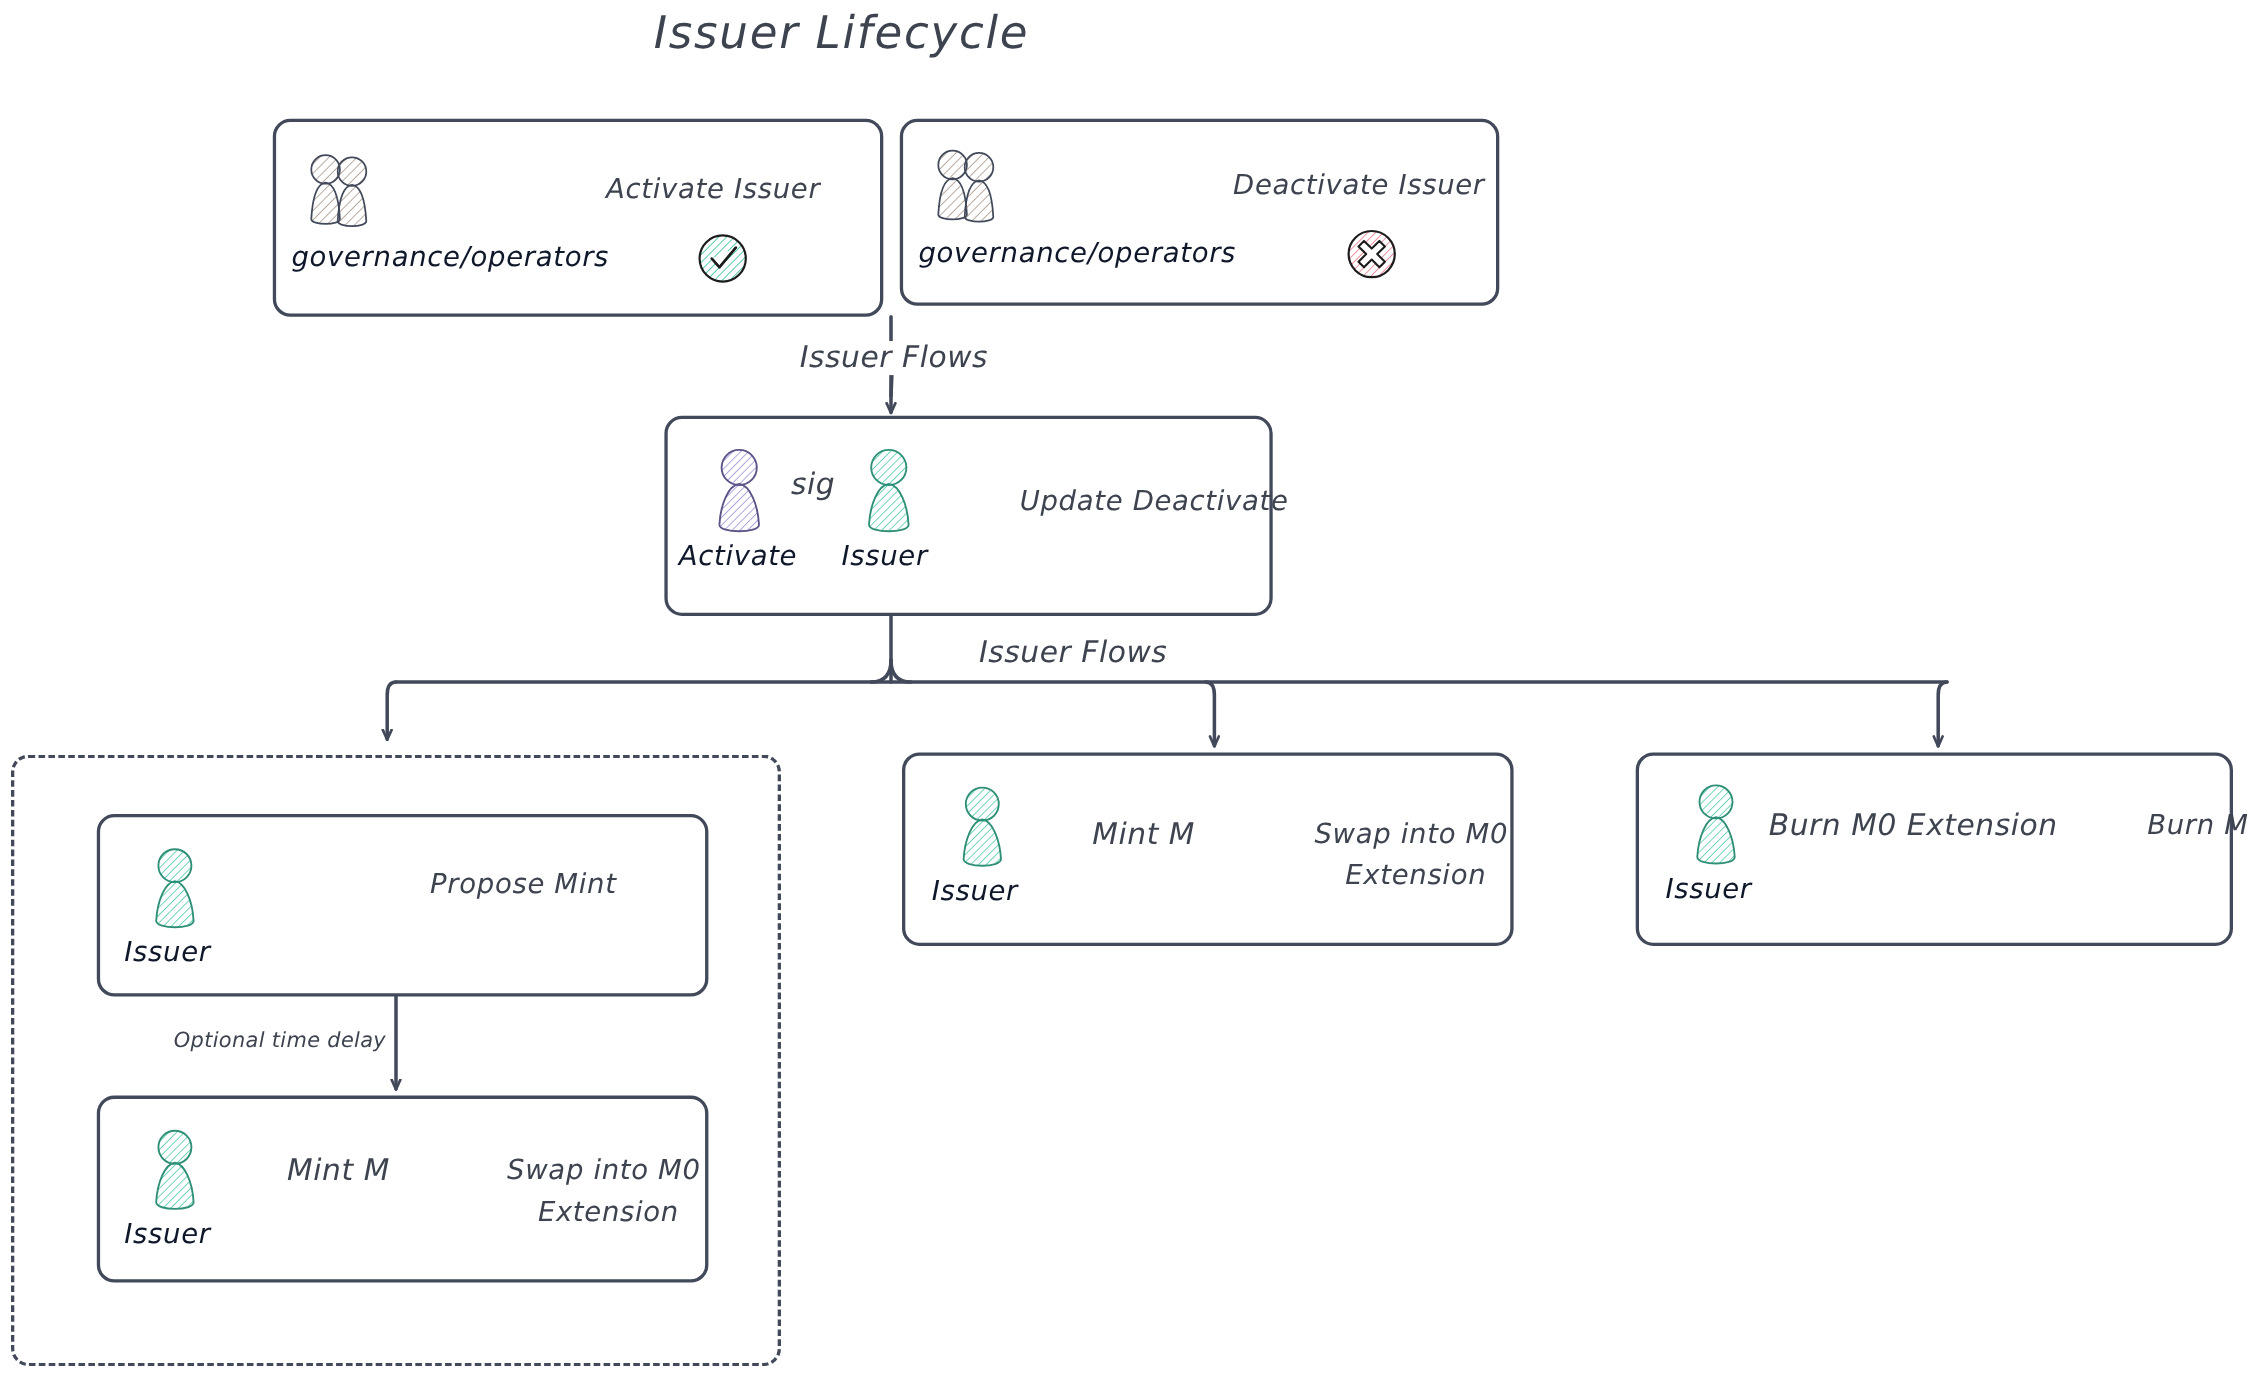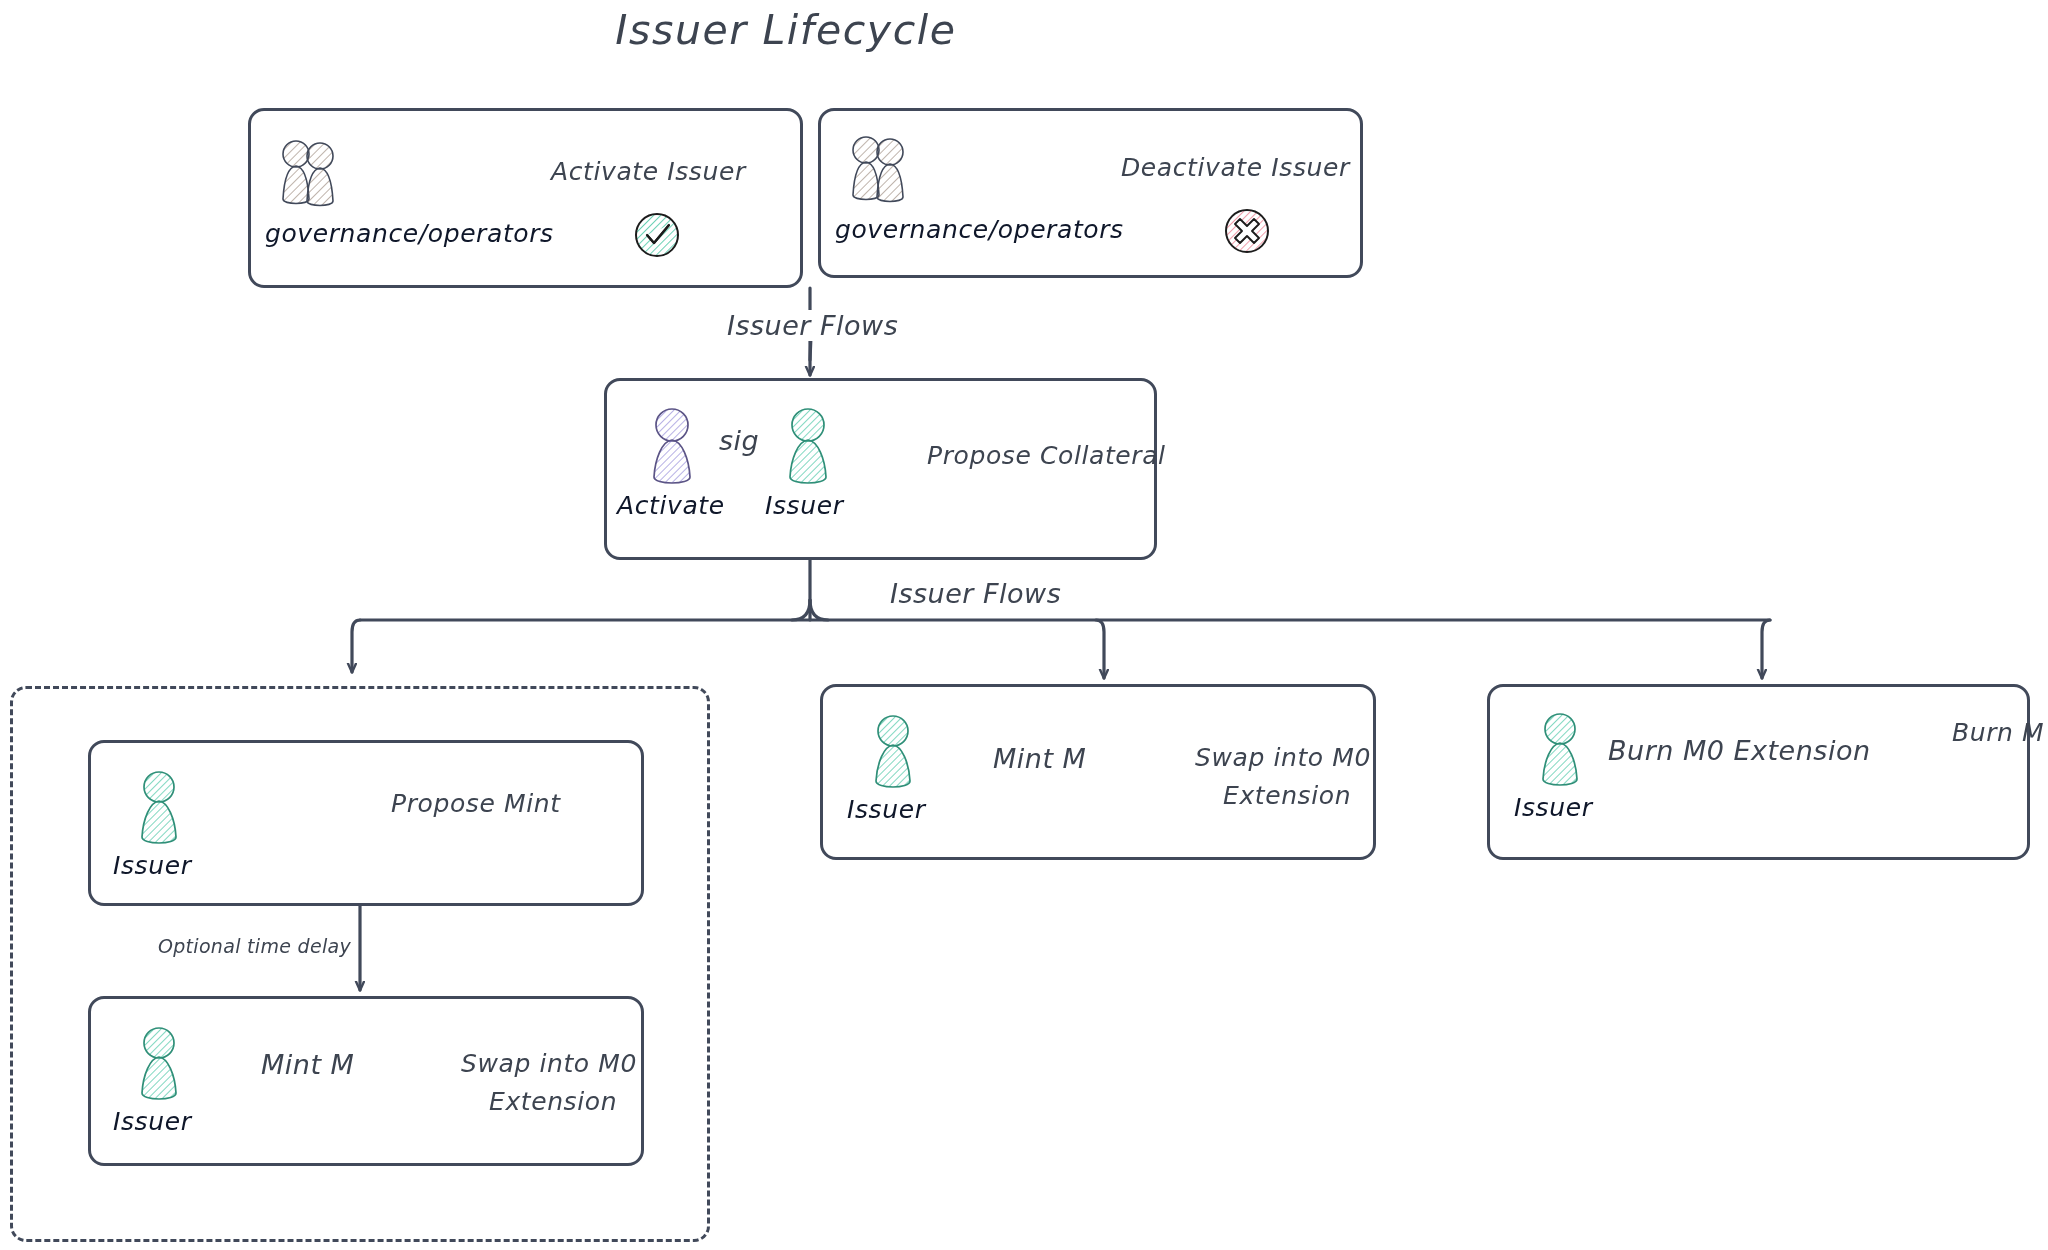--- a/index.html
+++ b/index.html
@@ -44,21 +44,20 @@
     position: absolute;
     left: 0;
     top: 6px;
     width: 1530px;
     text-align: center;
     font-size: 41px;
     font-weight: 400;
     font-style: italic;
     letter-spacing: 1.6px;
     color: #3d4450;
-    padding-left: 21px;
   }
 
   
   .node {
     position: absolute;
     box-sizing: border-box;
     border: 3px solid #41495a;
     border-radius: 16px;
     background: #ffffff;
   }
@@ -246,21 +245,21 @@
             <line x1="0" y1="0" x2="0" y2="5" stroke="#19b88c" stroke-width="1.1"></line>
           </pattern>
         </defs>
         <circle cx="29" cy="20" r="16" fill="url(#hatchTealA)" stroke="#2f8f78" stroke-width="1.7"></circle>
         <path d="M29,35 C19,36 12,54 11,72 C11,80 47,80 47,72 C46,54 39,36 29,35 Z" fill="url(#hatchTealA)" stroke="#2f8f78" stroke-width="1.7"></path>
       </svg>
     </div>
     <div class="actor-name hand" style="left:158px; top:110px;">Issuer</div>
 
     <div class="edge-label hand" style="left:112px; top:44px;">sig</div>
-    <div class="node-label hand" style="left:320px; top:60px;">Propose Collateral</div>
+    <div class="node-label hand" style="left:320px; top:60px;">Update Deactivate</div>
   </div>
 
   <div class="group-box" style="left:10px; top:686px; width:700px; height:556px;"></div>
 
   <div class="node" style="left:88px; top:740px; width:556px; height:166px;">
     <div class="actor" style="left:40px; top:24px; width:56px; height:84px;">
       <svg viewBox="0 0 56 84">
         <defs>
           <pattern id="hatchTealB" width="5" height="5" patternTransform="rotate(45)" patternUnits="userSpaceOnUse">
             <line x1="0" y1="0" x2="0" y2="5" stroke="#19b88c" stroke-width="1.1"></line>
@@ -317,16 +316,16 @@
           <pattern id="hatchTealE" width="5" height="5" patternTransform="rotate(45)" patternUnits="userSpaceOnUse">
             <line x1="0" y1="0" x2="0" y2="5" stroke="#19b88c" stroke-width="1.1"></line>
           </pattern>
         </defs>
         <circle cx="28" cy="20" r="15" fill="url(#hatchTealE)" stroke="#2f8f78" stroke-width="1.7"></circle>
         <path d="M28,34 C19,35 12,52 11,70 C11,78 45,78 45,70 C44,52 37,35 28,34 Z" fill="url(#hatchTealE)" stroke="#2f8f78" stroke-width="1.7"></path>
       </svg>
     </div>
     <div class="actor-name hand" style="left:24px; top:106px;">Issuer</div>
     <div class="edge-label hand" style="left:118px; top:48px;">Burn M0 Extension</div>
-    <div class="node-label hand" style="left:462px; top:31px;">Burn M</div>
+    <div class="node-label hand" style="left:462px; top:48px;">Burn M</div>
   </div>
 
 </div>
 
 </body></html>

